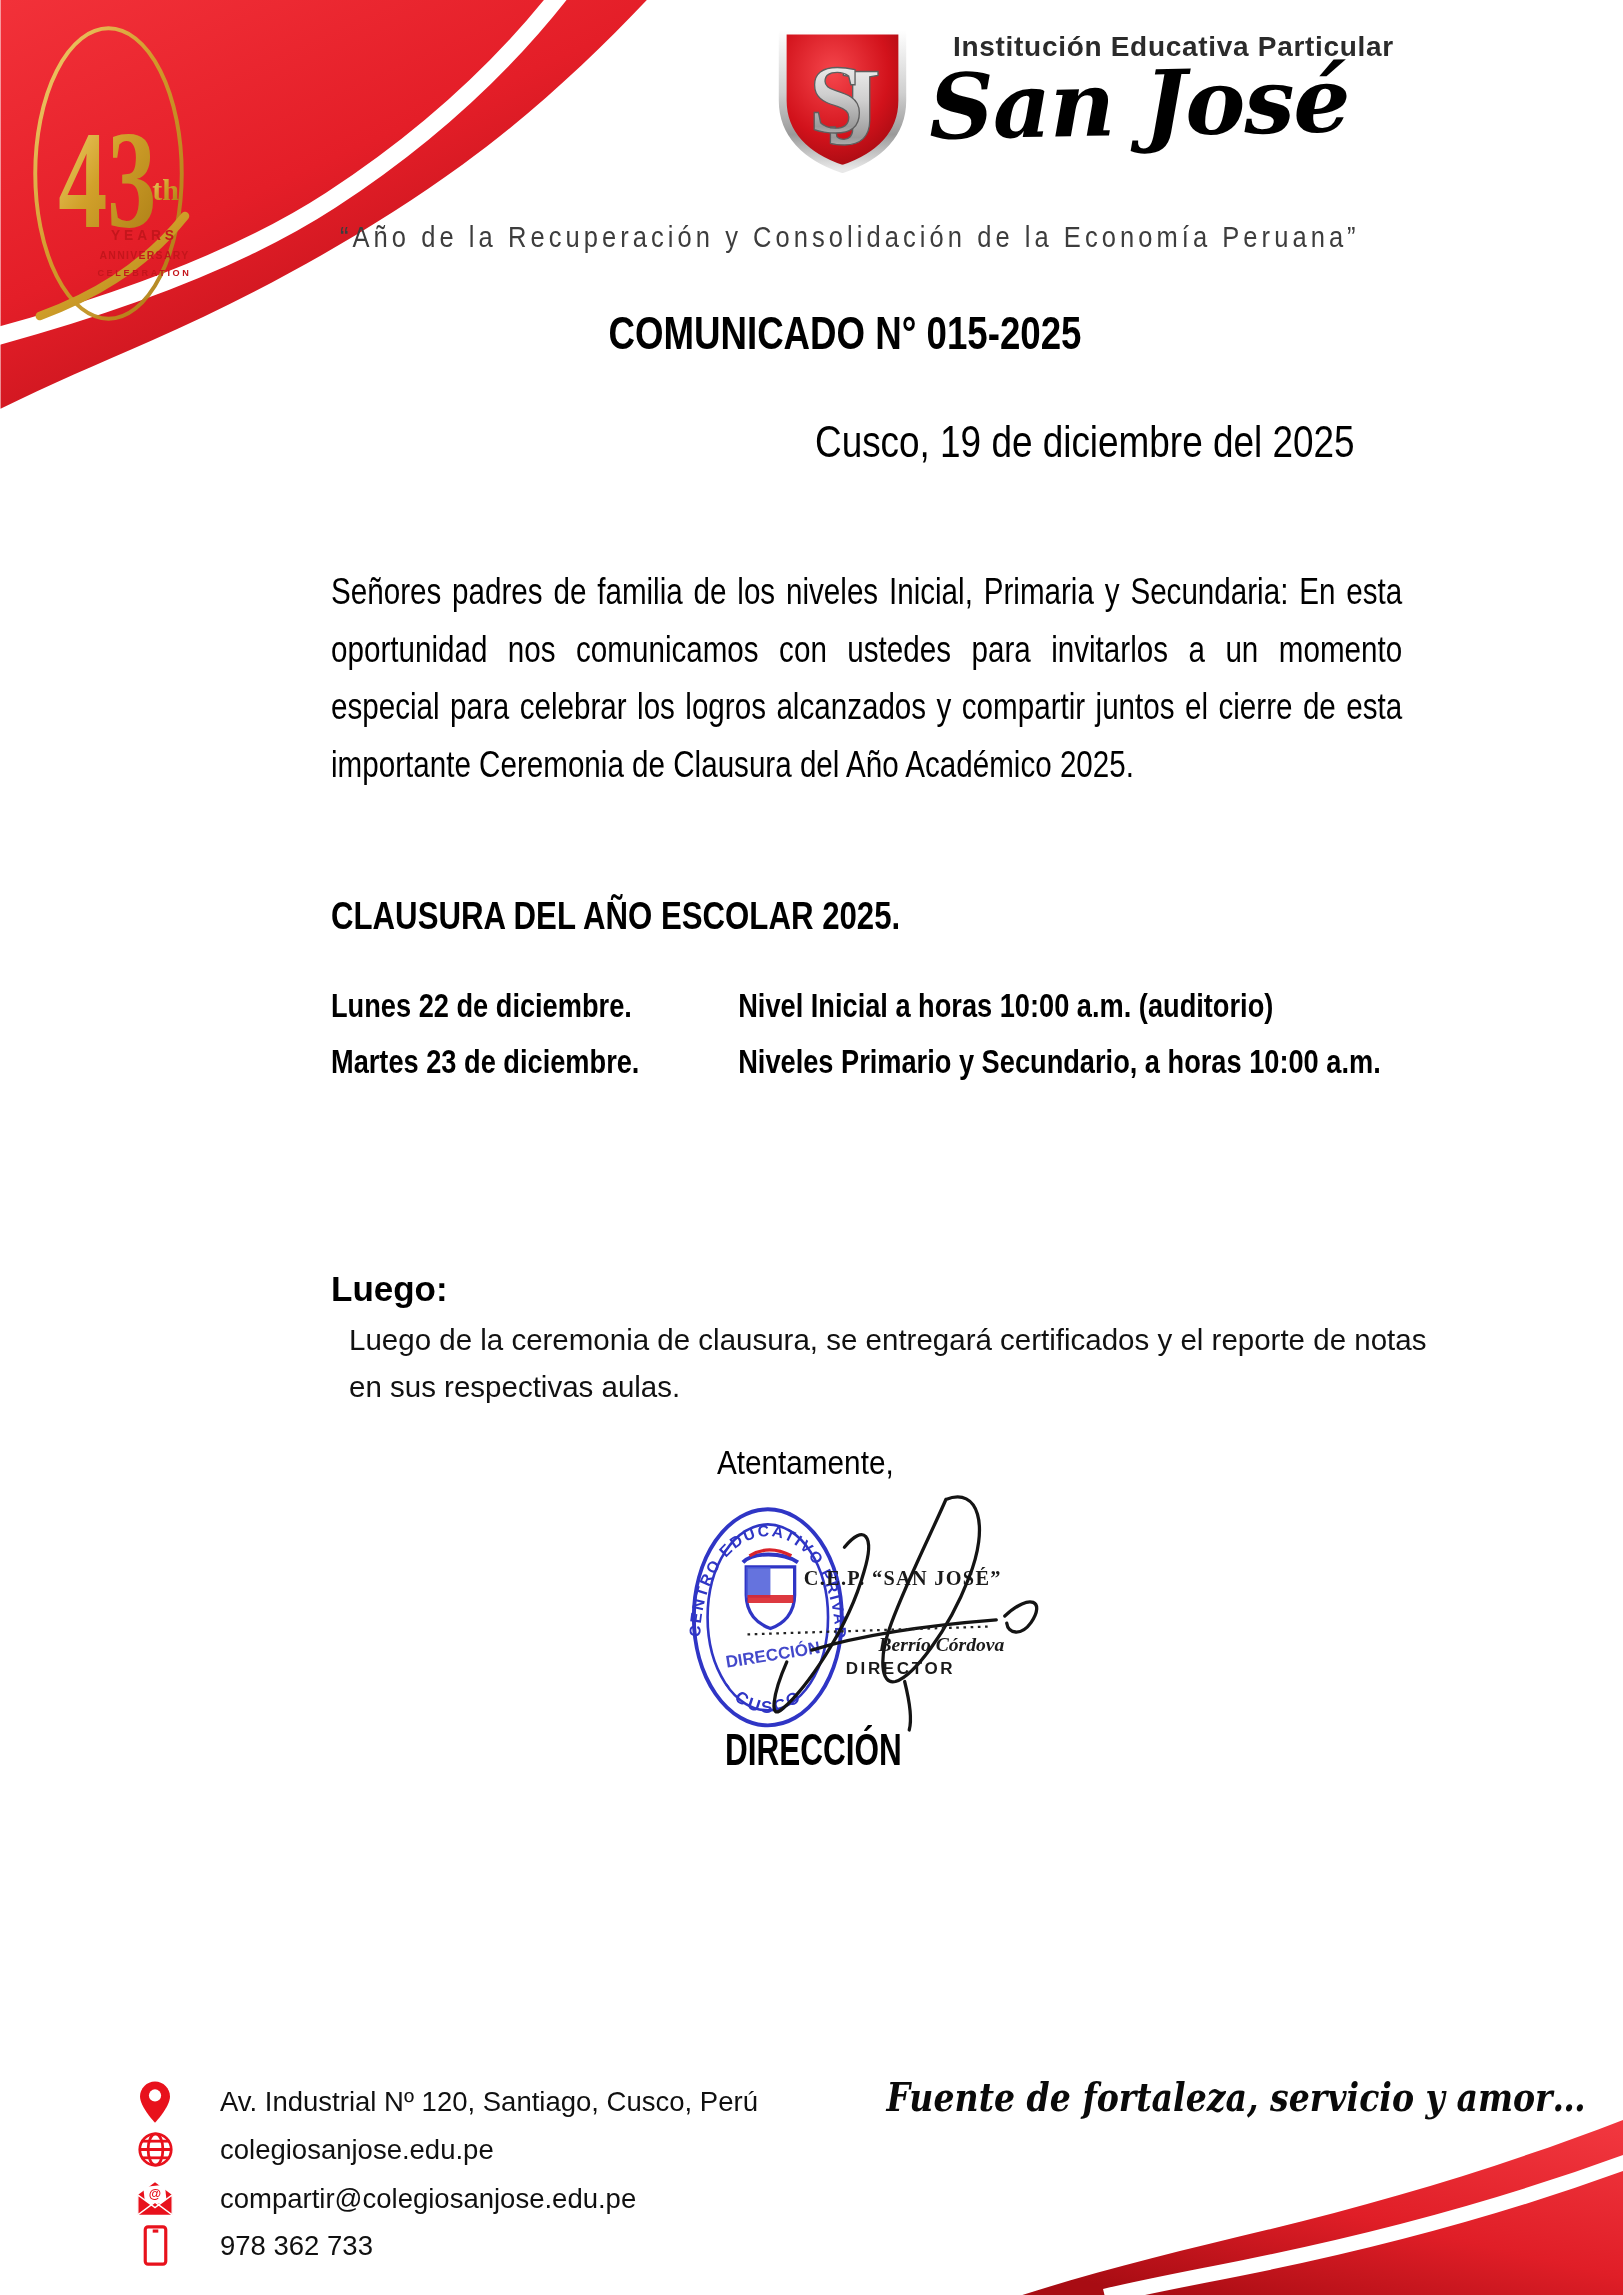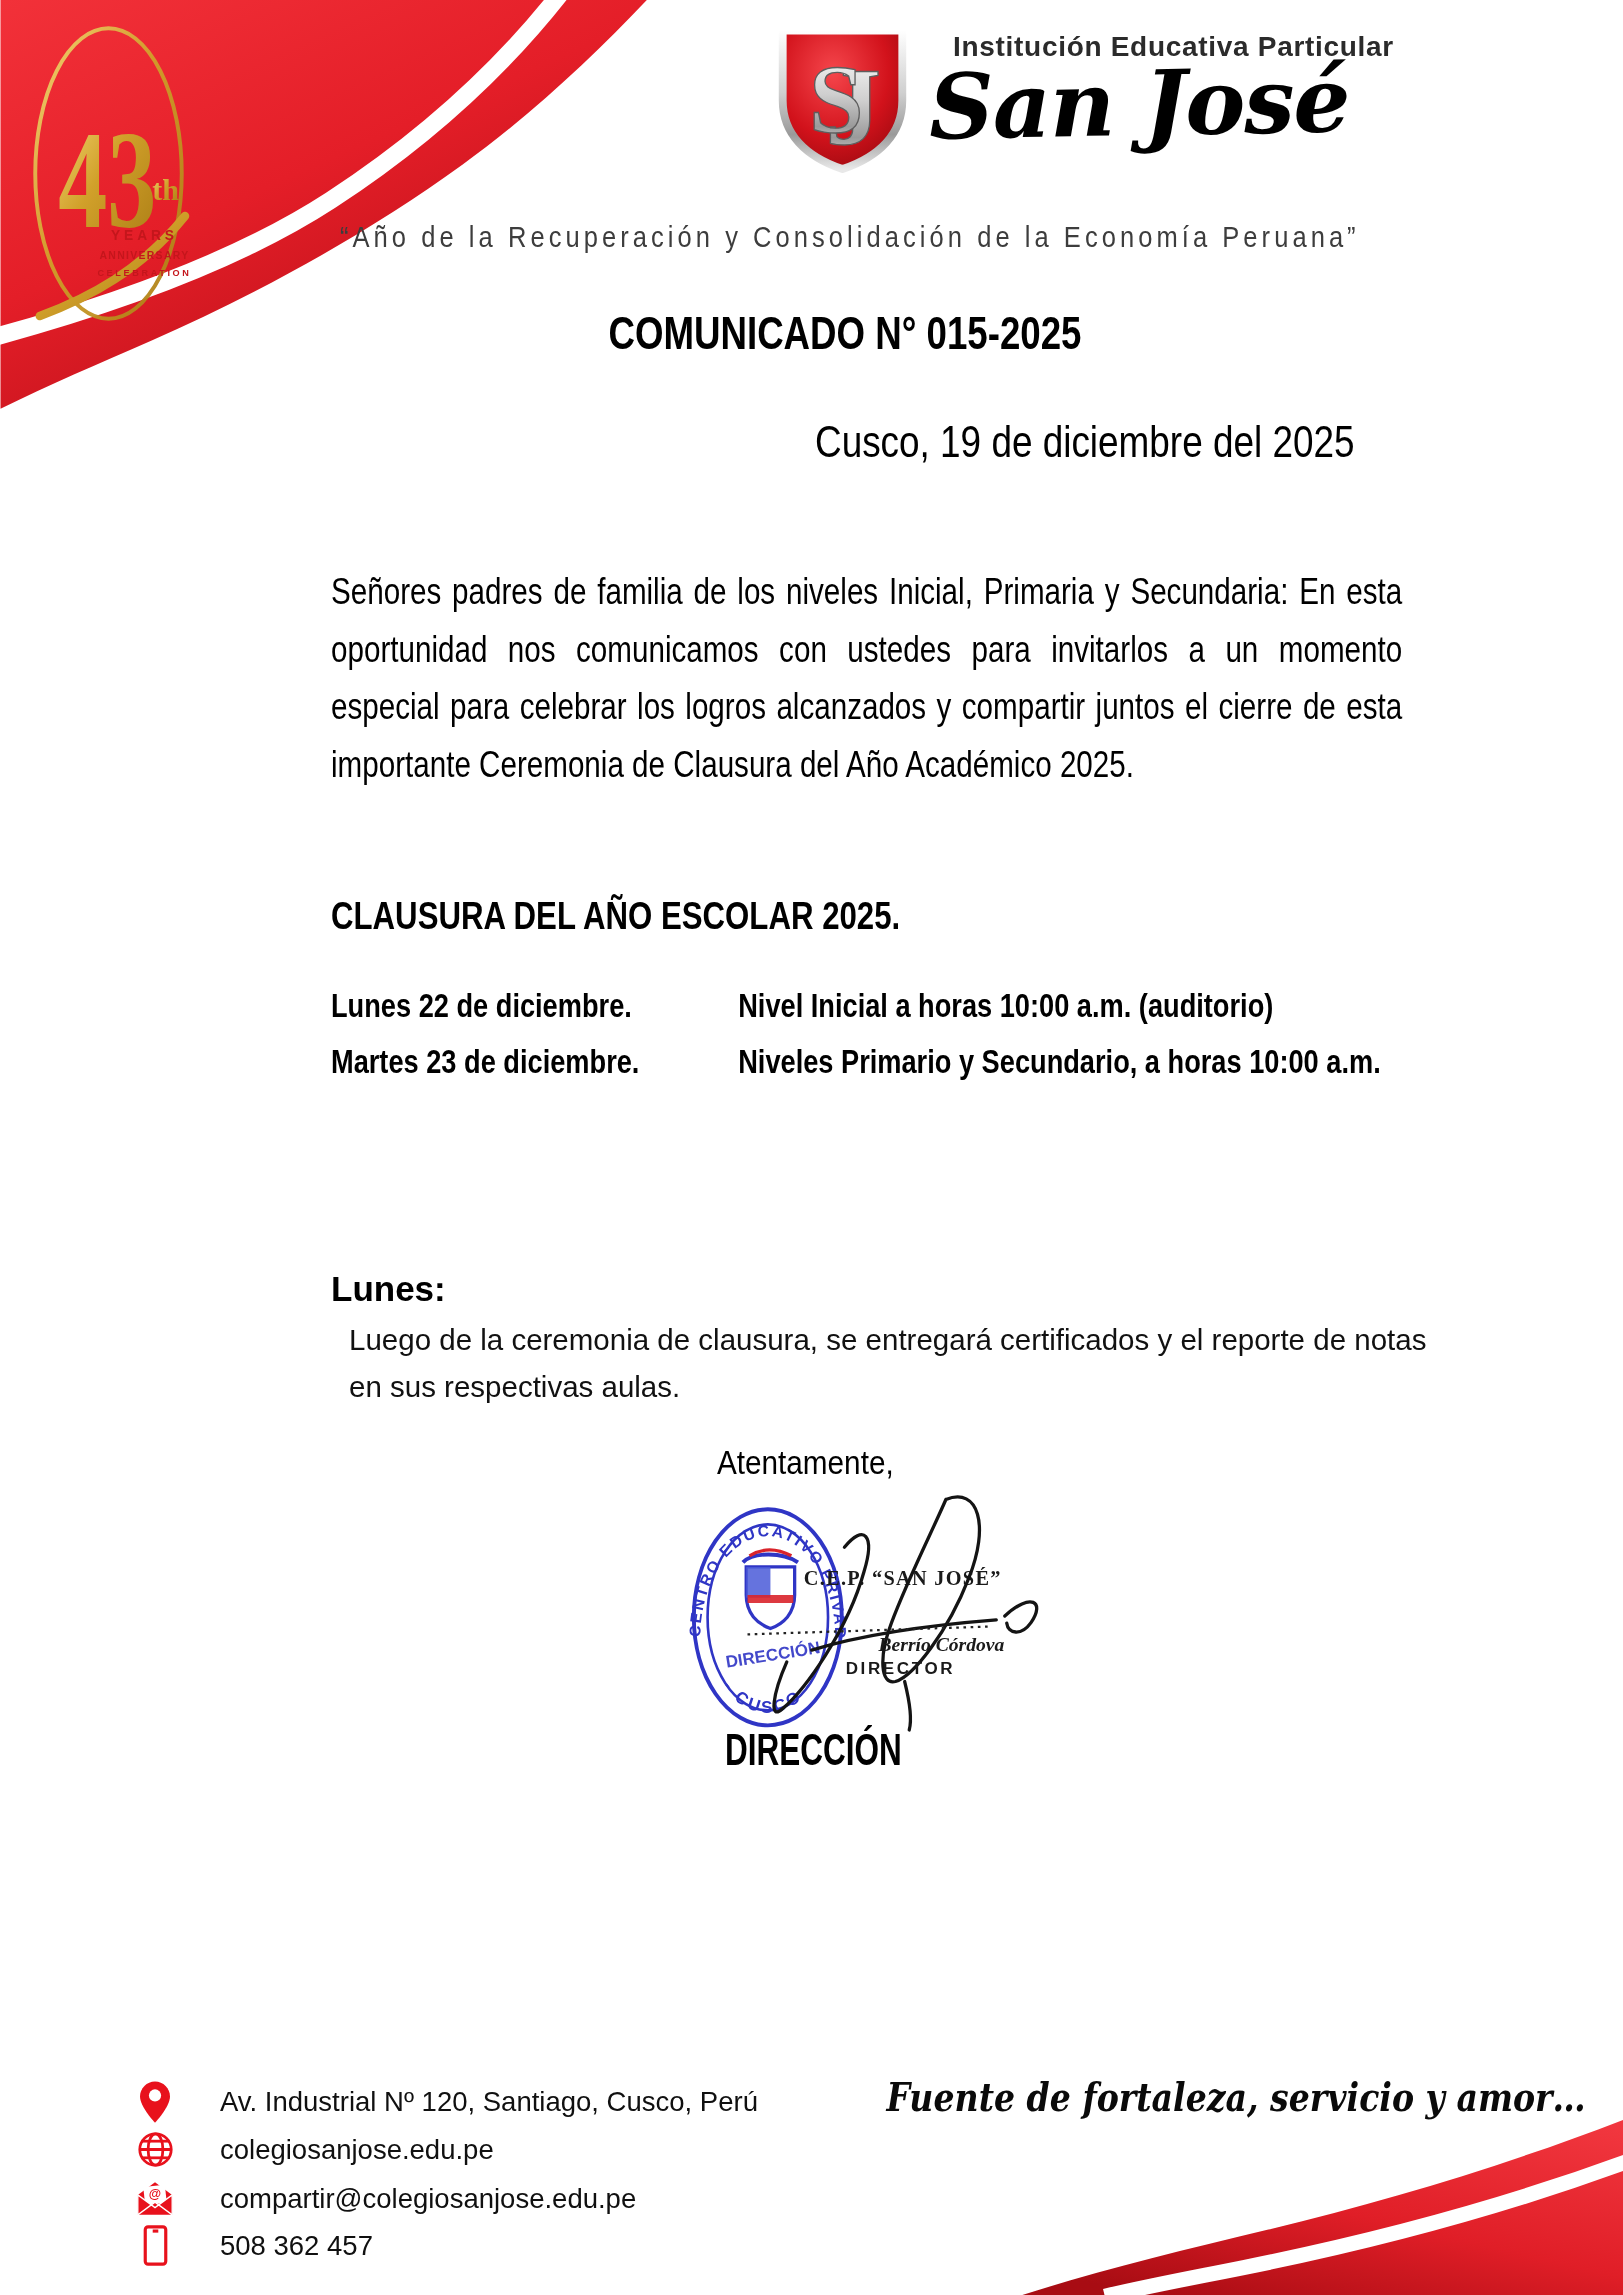--- a/index.html
+++ b/index.html
@@ -118,21 +118,21 @@
     <div class="row">
       <span class="c1">Lunes 22 de diciembre.</span>
       <span class="c2">Nivel Inicial a horas 10:00 a.m. (auditorio)</span>
     </div>
     <div class="row">
       <span class="c1">Martes 23 de diciembre.</span>
       <span class="c2">Niveles Primario y Secundario, a horas 10:00 a.m.</span>
     </div>
   </div>
 
-  <div class="abs nota-label">Lunes:</div>
+  <div class="abs nota-label">Luego:</div>
   <div class="abs nota-text">Luego de la ceremonia de clausura, se entregará certificados y el reporte de notas en sus respectivas aulas.</div>
 
   <div class="abs closing nowrap">Atentamente,</div>
 
   <svg class="abs sig-block" viewBox="0 0 640 380" aria-hidden="true">
     <defs>
       <path id="arcTop" d="M80,232 A103,154 0 1 1 286,232" fill="none"></path>
       <path id="arcBot" d="M92,266 A103,154 0 0 0 274,266" fill="none"></path>
     </defs>
 
@@ -203,21 +203,21 @@
     </span>
     <span class="txt nowrap">compartir@colegiosanjose.edu.pe</span>
   </div>
   <div class="abs contact-row" style="top:2225px;">
     <span class="ic">
       <svg width="25" height="41" viewBox="0 0 26 44" fill="none" stroke="#e8111c" stroke-width="3.4">
           <rect x="2" y="2" width="22" height="40" rx="3"></rect>
           <line x1="10" y1="6.5" x2="16" y2="6.5"></line>
         </svg>
     </span>
-    <span class="txt nowrap">508 362 457</span>
+    <span class="txt nowrap">978 362 733</span>
   </div>
 
   <div class="abs slogan">Fuente de fortaleza, servicio y amor…</div>
 
   <svg class="abs ribbon-bottom" viewBox="0 0 2481 920" aria-hidden="true">
     <defs>
       <linearGradient id="redBot" x1="1" y1="0" x2="0.2" y2="1">
         <stop offset="0" stop-color="#f23840"></stop>
         <stop offset="0.55" stop-color="#e01e27"></stop>
         <stop offset="1" stop-color="#a80c13"></stop>

